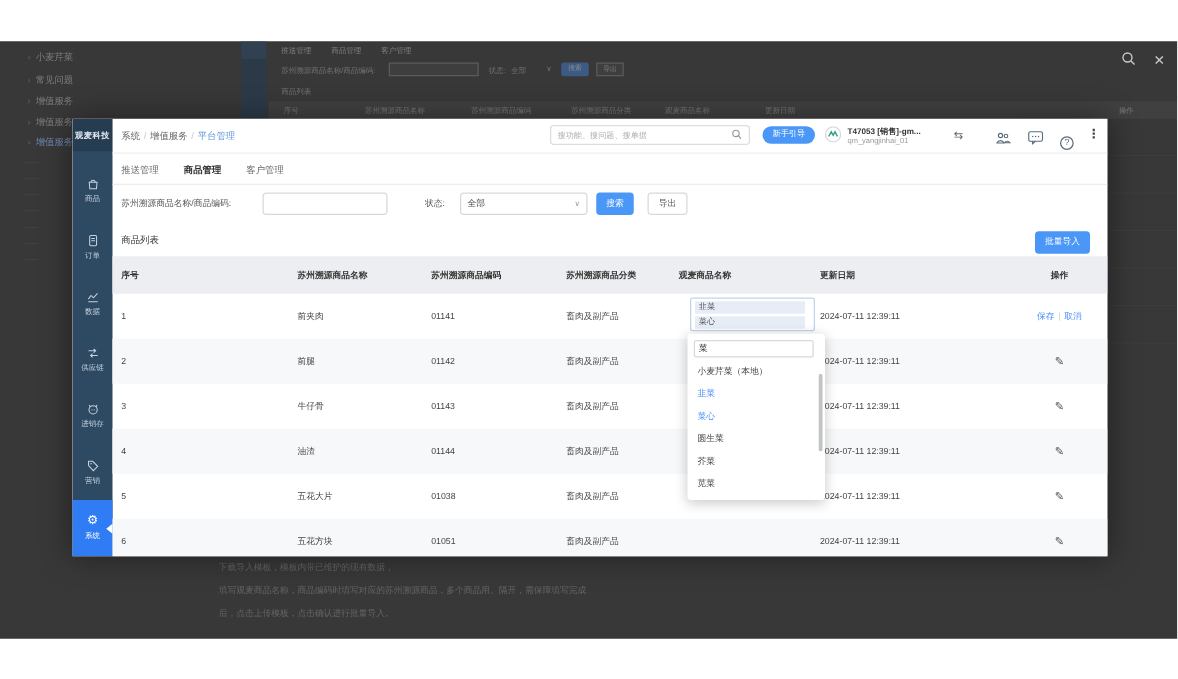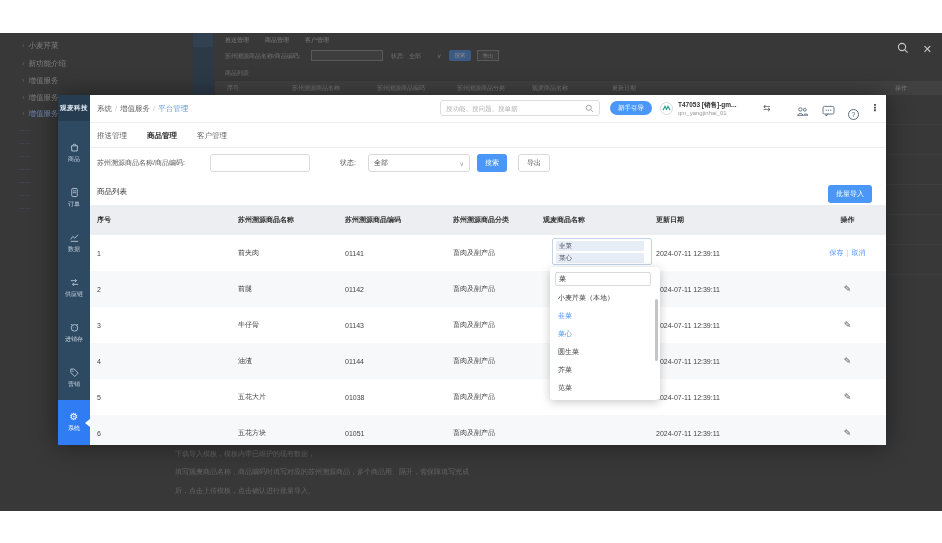--- a/index.html
+++ b/index.html
@@ -114,21 +114,21 @@
   .dd-opt.sel { color:#4a90f7; }
   .dd-scroll { position:absolute; right:2px; top:32px; width:3px; height:62px; background:#c4c4c4; border-radius:2px; }
 </style>
 </head>
 <body>
 
 <div class="stage">
   <div class="overlay">
 
     <div class="toc-item" style="top:8px"><span class="arr">›</span><span>小麦芹菜</span></div>
-    <div class="toc-item" style="top:26px"><span class="arr">›</span><span>新功能介绍</span></div>
+    <div class="toc-item" style="top:26px"><span class="arr">›</span><span>常见问题</span></div>
     <div class="toc-item" style="top:43px"><span class="arr">›</span><span>增值服务</span></div>
     <div class="toc-item" style="top:60px"><span class="arr">›</span><span>增值服务</span></div>
     <div class="toc-item active" style="top:76px"><span class="arr">›</span><span>增值服务</span></div>
     <div class="toc-sub" style="top:92px">……</div>
     <div class="toc-sub" style="top:105px">……</div>
     <div class="toc-sub" style="top:118px">……</div>
     <div class="toc-sub" style="top:131px">……</div>
     <div class="toc-sub" style="top:144px">……</div>
     <div class="toc-sub" style="top:157px">……</div>
     <div class="toc-sub" style="top:170px">……</div>

